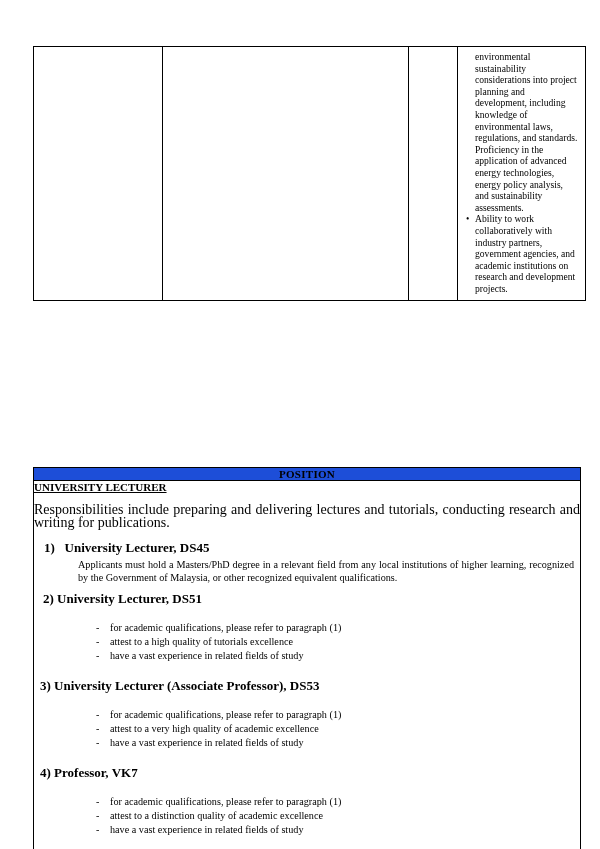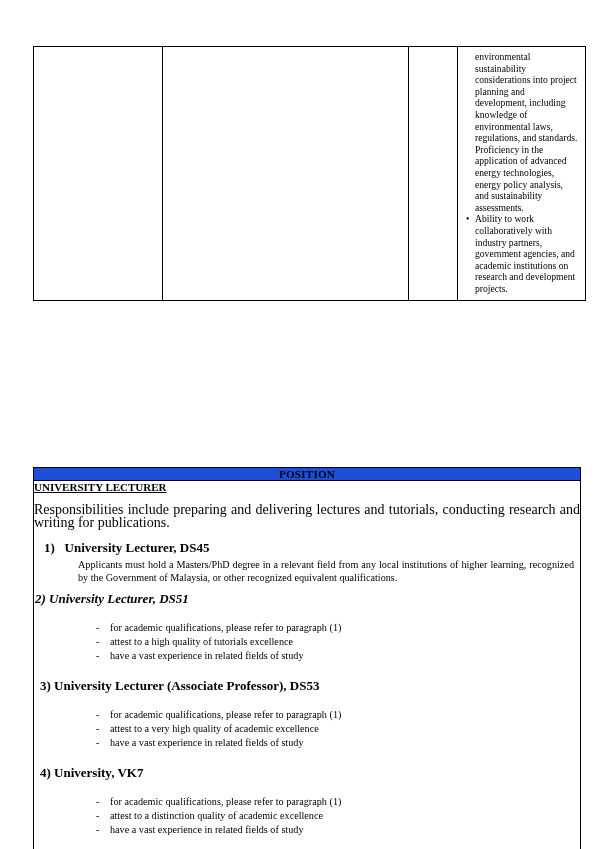--- a/index.html
+++ b/index.html
@@ -117,21 +117,21 @@
   .item {
     margin: 0 0 8px 0;
   }
   .item-heading {
     font-weight: bold;
     font-size: 13px;
     line-height: 13px;
     margin: 0 0 4px 0;
   }
   .item-heading.indent1 { padding-left: 10px; text-indent: -10px; margin-left: 10px; }
-  .item-heading.indent2 { padding-left: 0px; margin-left: 1px; font-style: italic; }
+  .item-heading.indent2 { padding-left: 0px; margin-left: 9px; }
   .item-heading.indent3 { padding-left: 0px; margin-left: 6px; }
   .item-heading.indent4 { padding-left: 0px; margin-left: 6px; }
 
   .item-para {
     font-size: 10.2px;
     line-height: 13px;
     text-align: justify;
     margin: 0 0 2px 0;
     padding-left: 44px;
     padding-right: 6px;
@@ -216,21 +216,21 @@
           <ul class="dash-list">
             <li>for academic qualifications, please refer to paragraph (1)</li>
             <li>attest to a very high quality of academic excellence</li>
             <li>have a vast experience in related fields of study</li>
           </ul>
         </div>
 
         <div class="item">
           <div class="item-heading indent4">
             <span>4)</span>
-            <span>University, VK7</span>
+            <span>Professor, VK7</span>
           </div>
           <ul class="dash-list">
             <li>for academic qualifications, please refer to paragraph (1)</li>
             <li>attest to a distinction quality of academic excellence</li>
             <li>have a vast experience in related fields of study</li>
           </ul>
         </div>
 
       </td>
     </tr>

